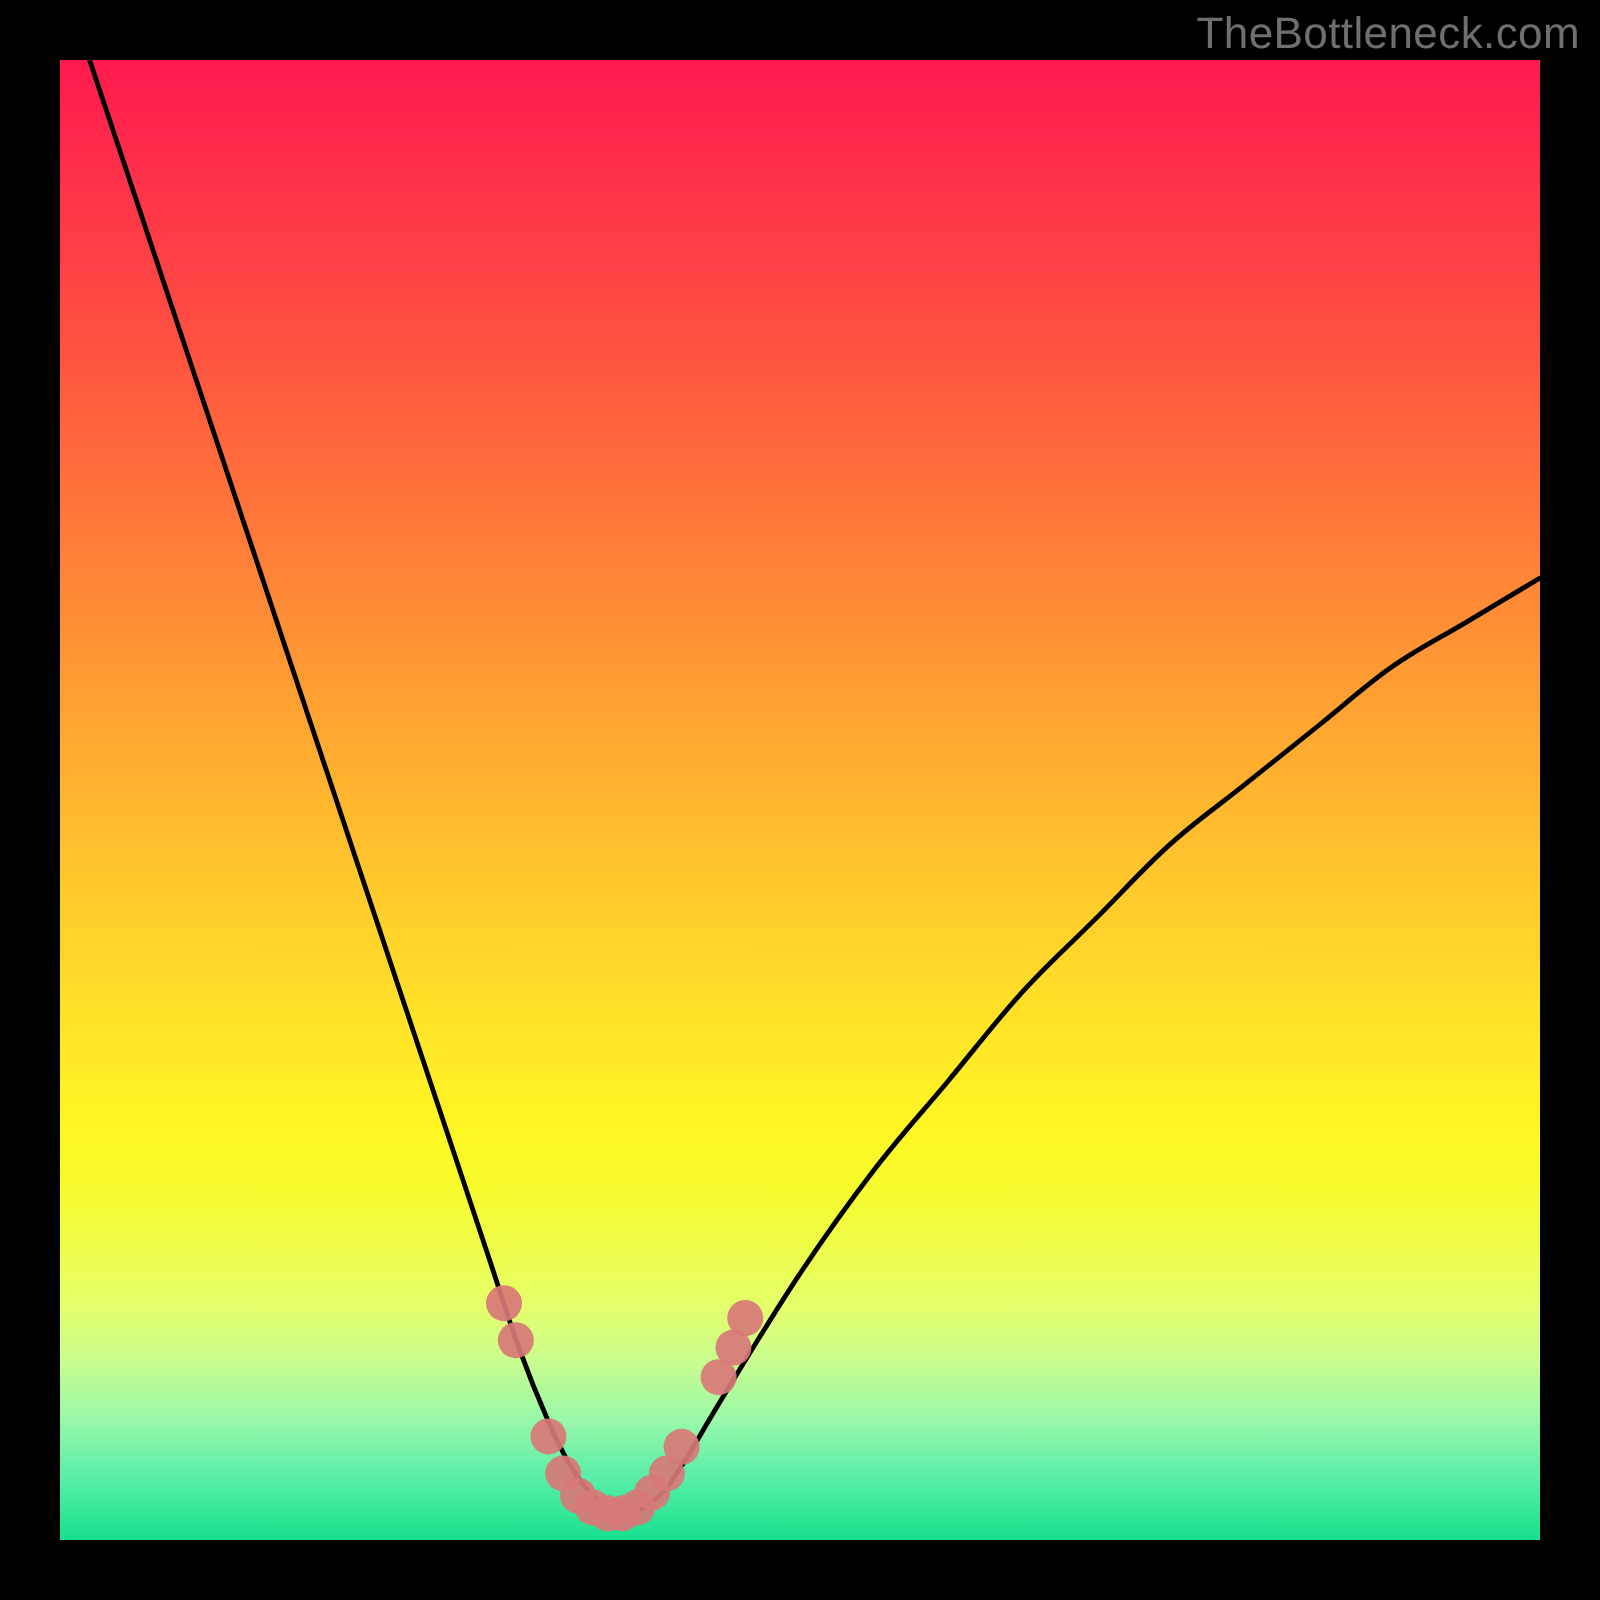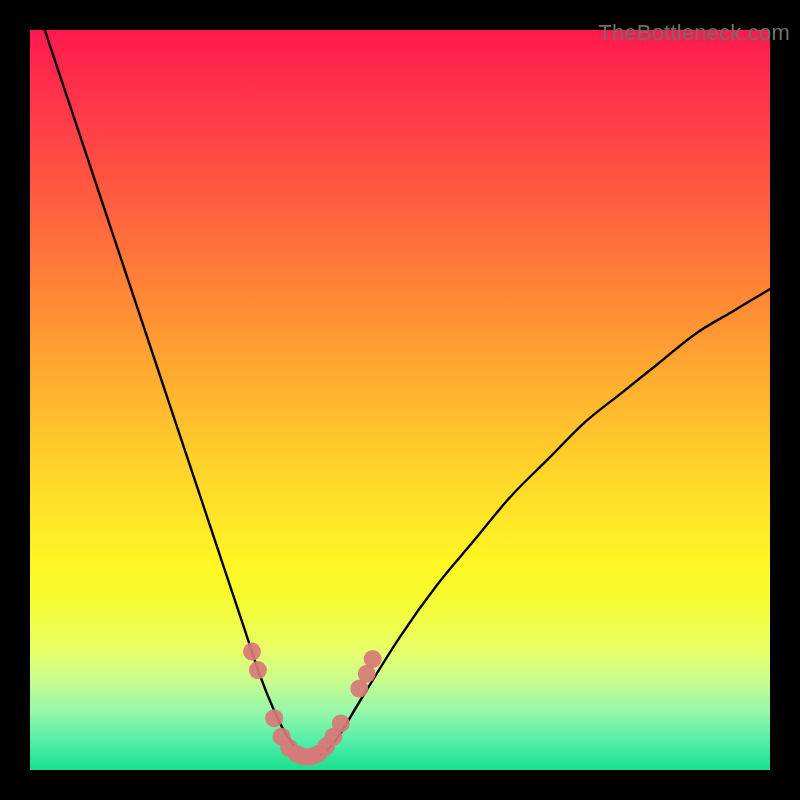--- a/index.html
+++ b/index.html
@@ -50,21 +50,21 @@
   svg.curve {
     position: absolute;
     left: 0;
     top: 0;
     width: 740px;
     height: 740px;
     overflow: visible;
   }
   .attribution {
     position: absolute;
-    top: 20px;
+    top: 4px;
     right: 10px;
     color: #6f6f6f;
     font-size: 22px;
     letter-spacing: 0.2px;
     font-weight: 400;
   }
 </style>
 </head>
 <body>
 

